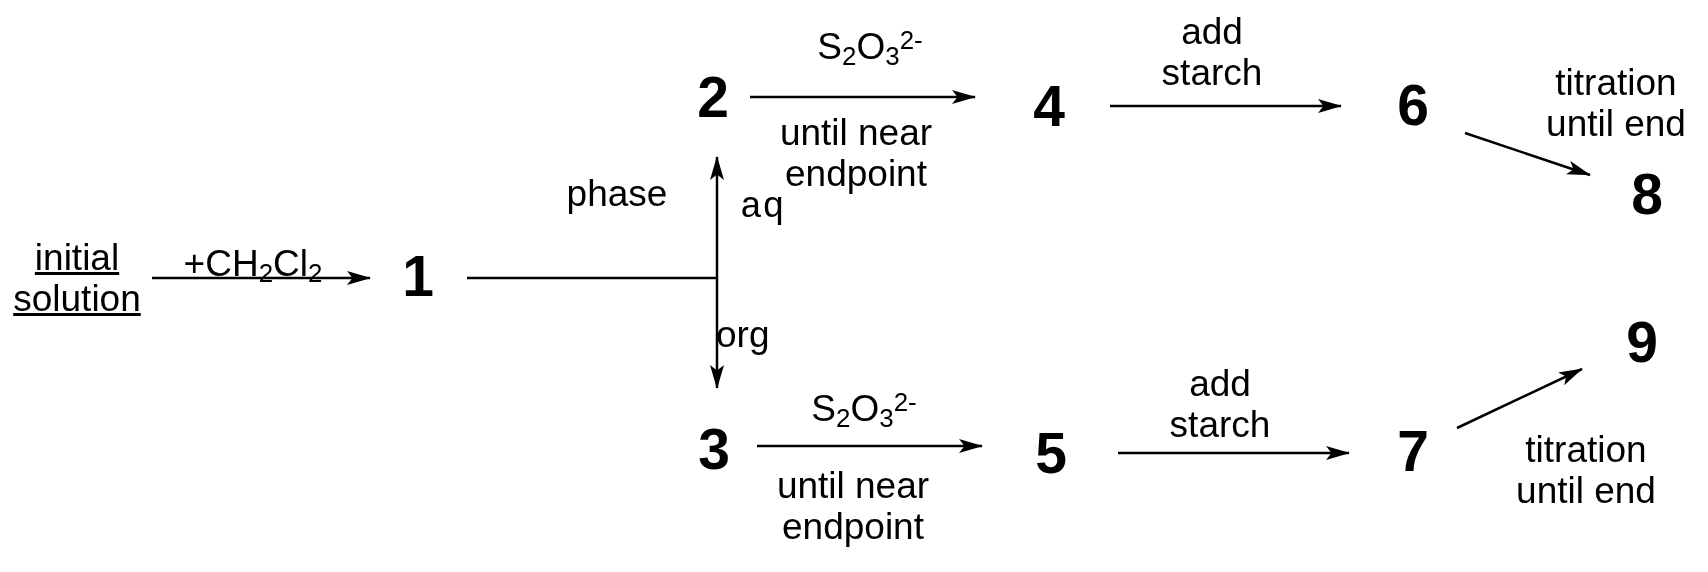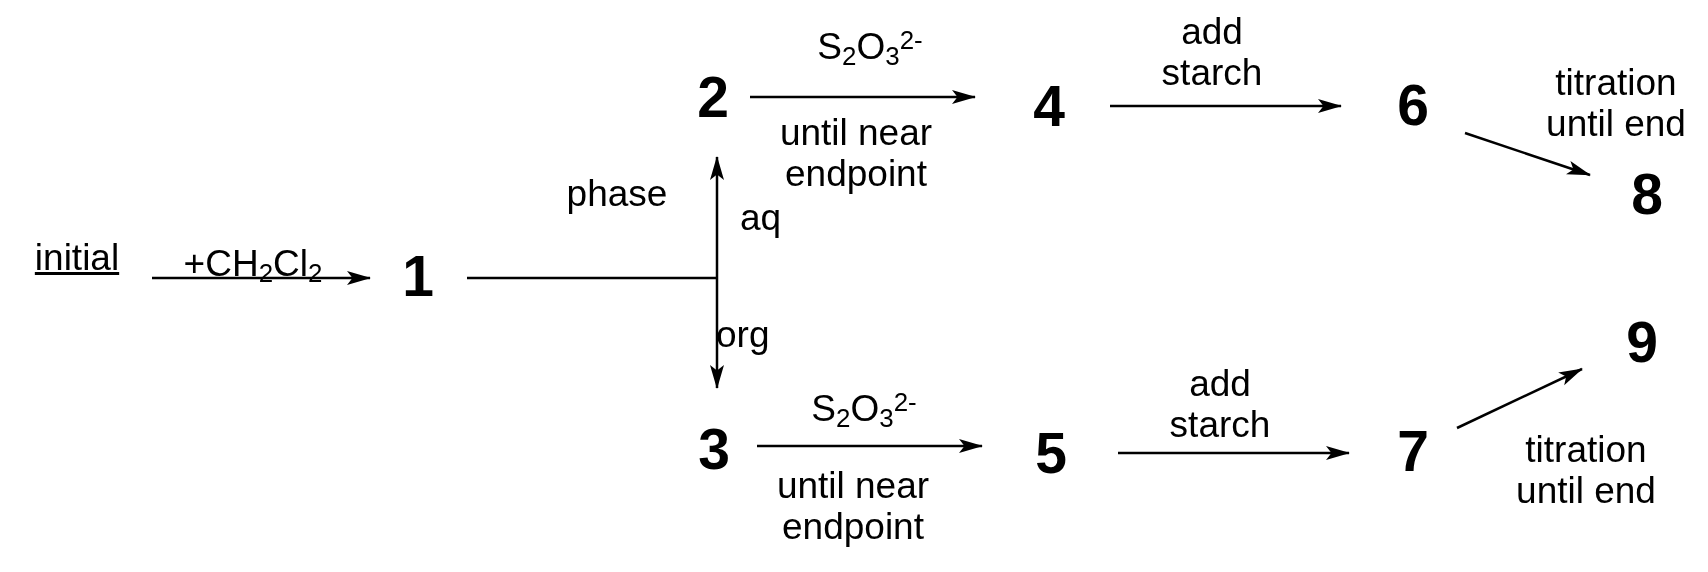--- a/index.html
+++ b/index.html
@@ -57,31 +57,32 @@
     <line x1="750" y1="97" x2="975" y2="97" marker-end="url(#ah)"></line>
     <line x1="1110" y1="106" x2="1341" y2="106" marker-end="url(#ah)"></line>
     <line x1="1465" y1="133" x2="1590" y2="175" marker-end="url(#ah)"></line>
     <line x1="757" y1="446" x2="982" y2="446" marker-end="url(#ah)"></line>
     <line x1="1118" y1="453" x2="1349" y2="453" marker-end="url(#ah)"></line>
     <line x1="1457" y1="428" x2="1582" y2="369" marker-end="url(#ah)"></line>
   </svg>
 
   <div class="lbl" style="left:77px; top:237px;text-decoration:underline;">
     <div>initial</div>
+    <div>solution</div>
   </div>
 
   <div class="lbl" style="left:253px; top:211px;margin-top:32px;">
     <span>+CH</span><sub>2</sub><span>Cl</span><sub>2</sub>
   </div>
 
   <div class="lbl" style="left:572px; top:173px;margin-left:45px;">
     <div>phase</div>
   </div>
 
-  <div class="lbl-left" style="left:740px; top:197px;">aq</div>
+  <div class="lbl-left" style="left:740px; top:187px;font-family:Liberation Mono, monospace;">aq</div>
   <div class="lbl-left" style="left:716px; top:314px;">org</div>
 
   <div class="lbl" style="left:870px; top:26px;">
     <span>S</span><sub>2</sub><span>O</span><sub>3</sub><sup>2-</sup>
   </div>
 
   <div class="lbl" style="left:856px; top:112px;">
     <div>until near</div>
     <div>endpoint</div>
   </div>

